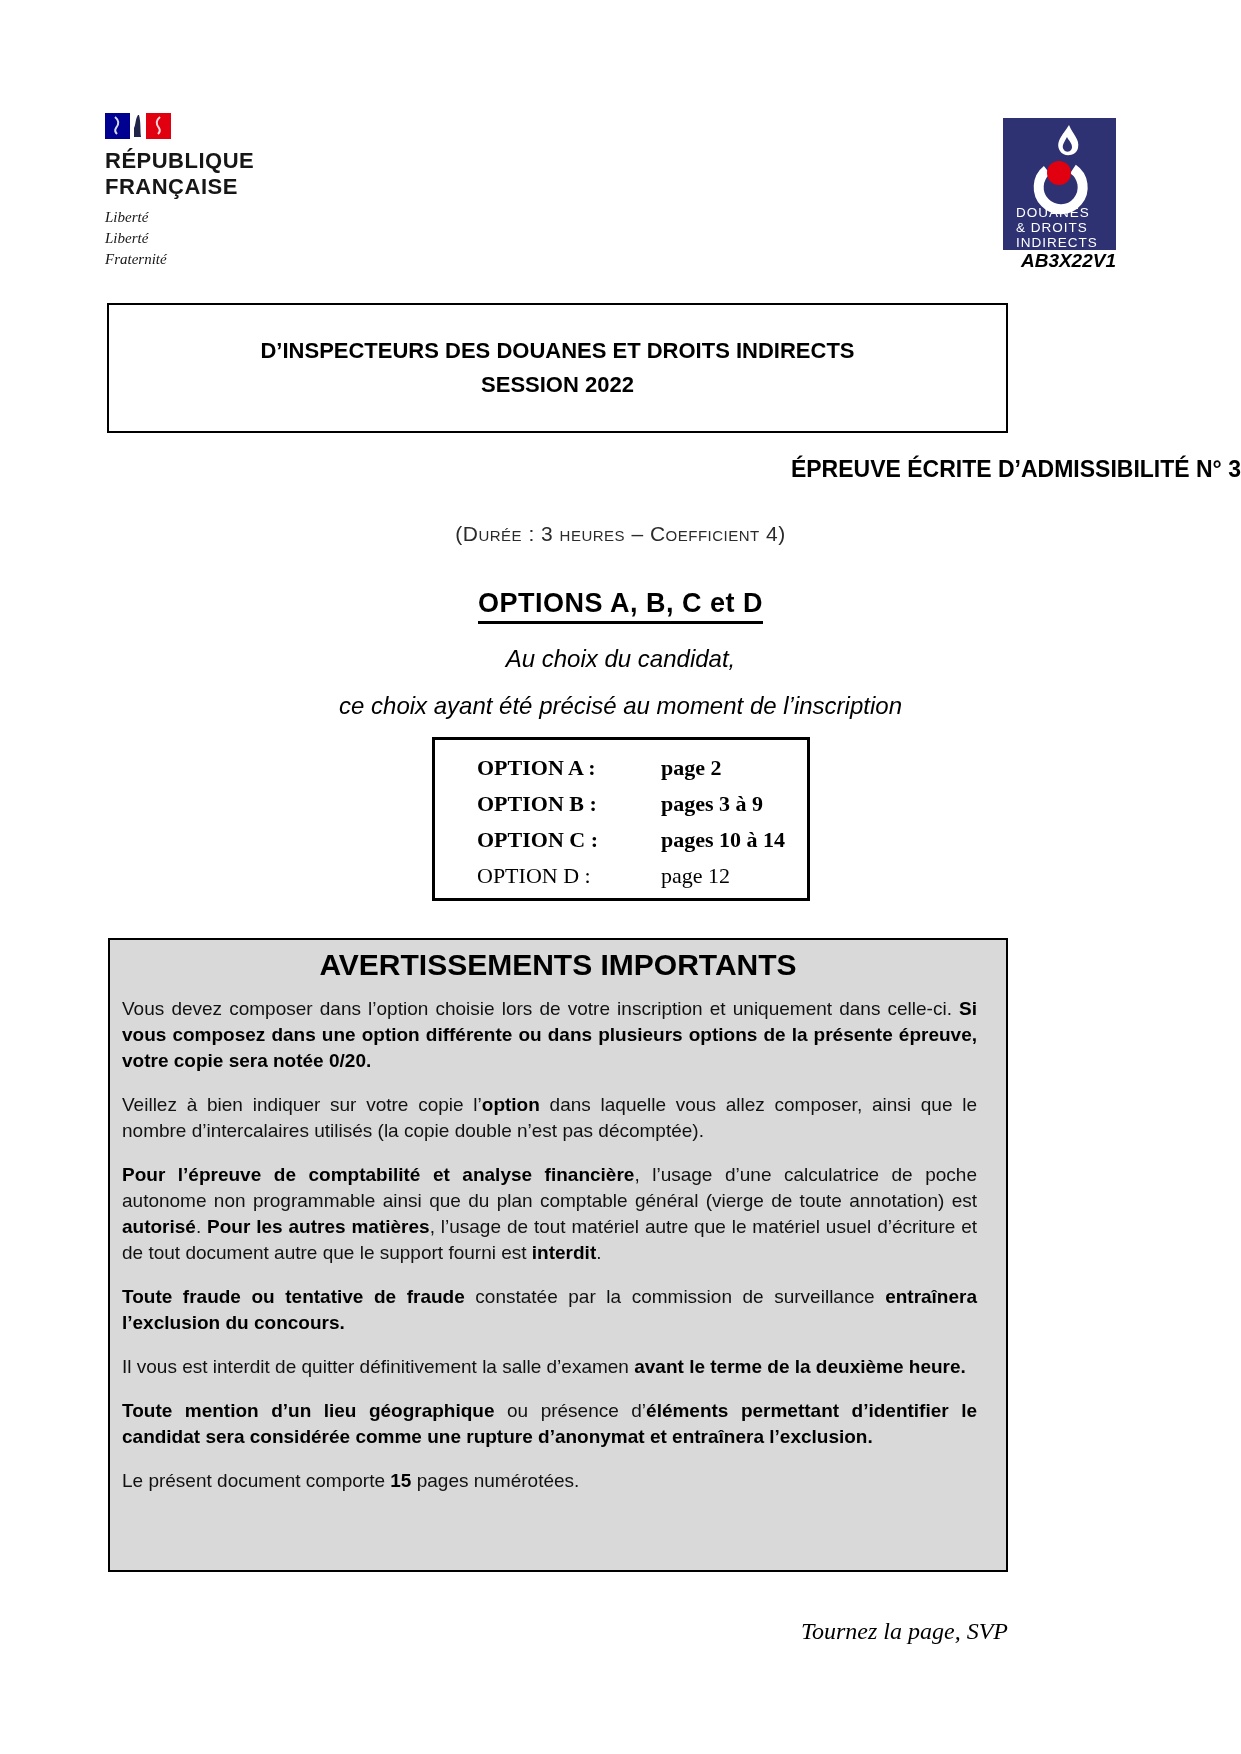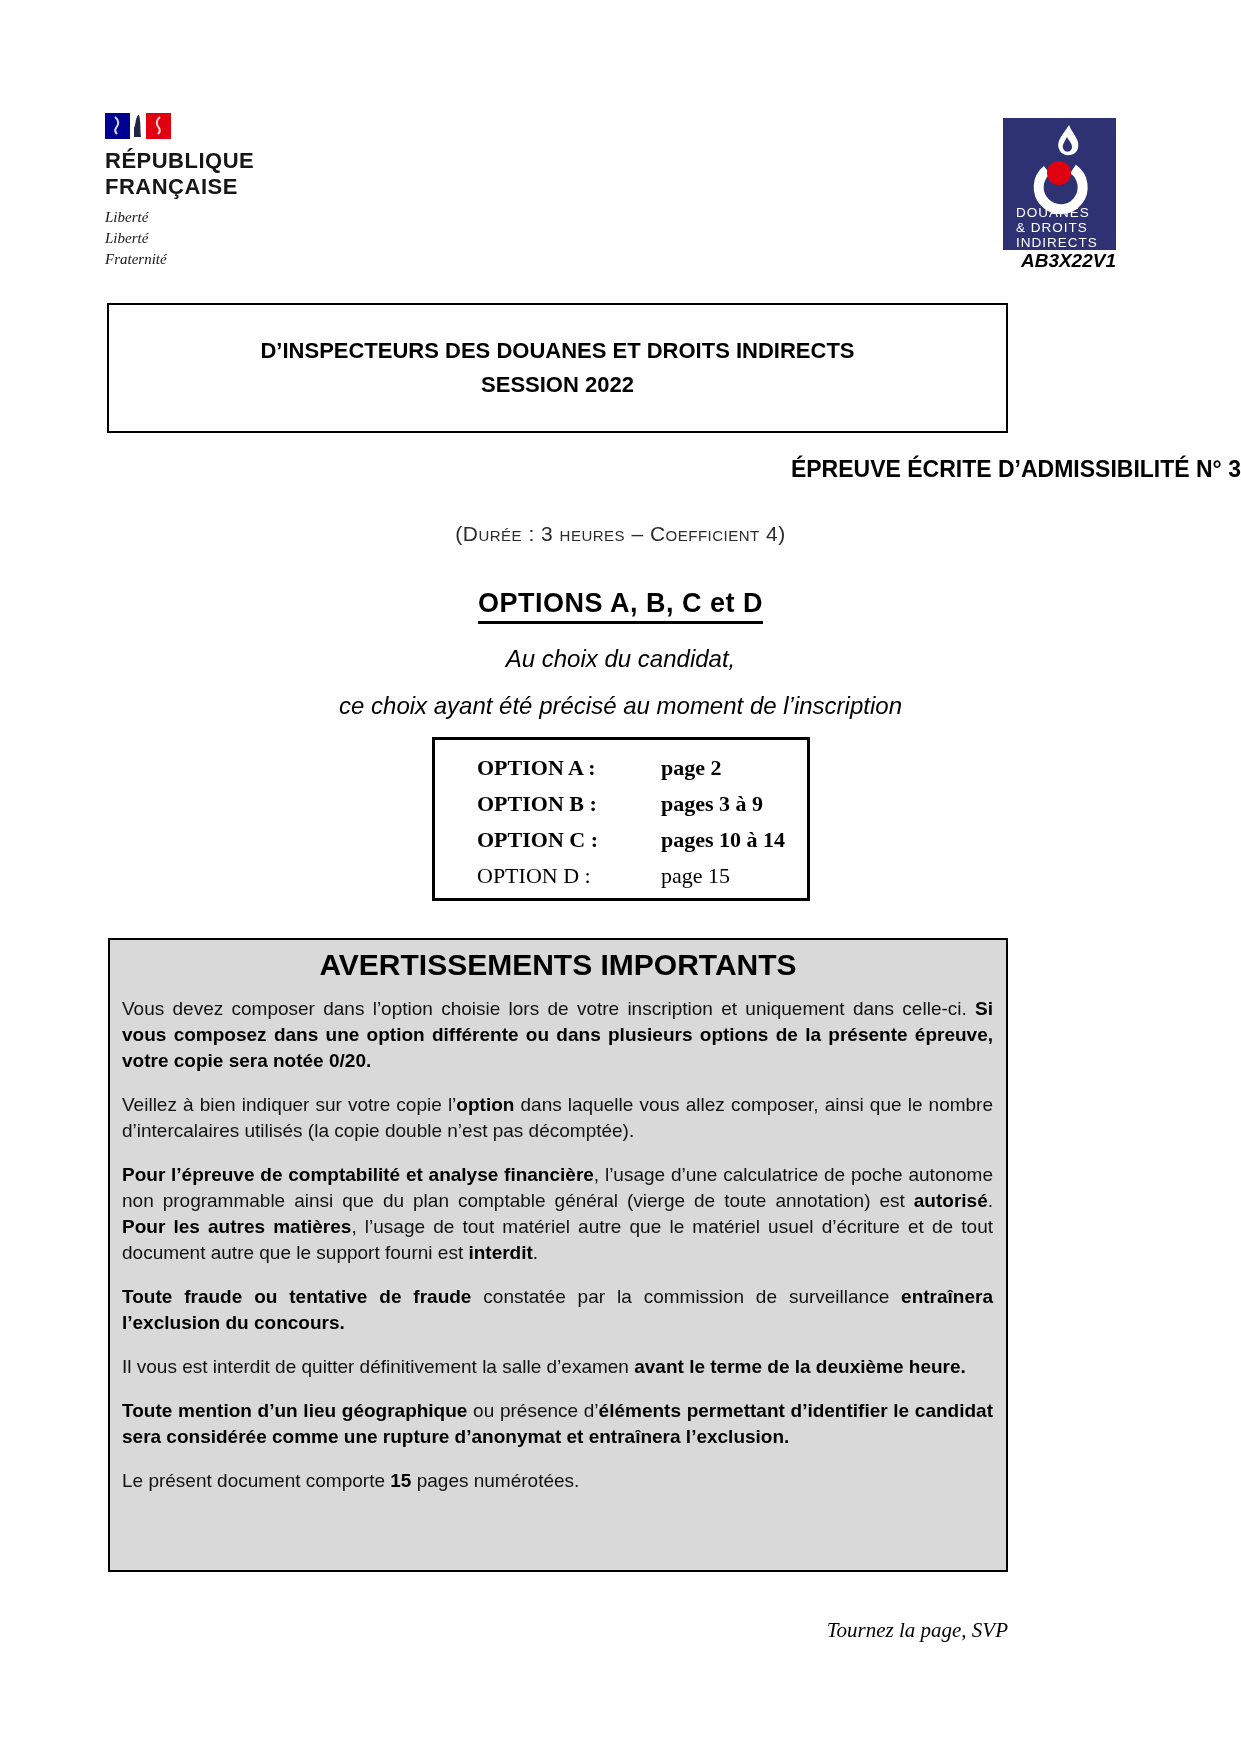--- a/index.html
+++ b/index.html
@@ -43,27 +43,27 @@
   .option-row.light{font-weight:normal;}
   .option-label{width:184px;}
   
   .warnings-box{
     position:absolute;left:108px;top:938px;width:900px;height:634px;
     background:#d9d9d9;border:2px solid #000;box-sizing:border-box;
     padding:6px 12px 0 12px;
   }
   .warnings-title{text-align:center;font-weight:bold;font-size:30px;margin:2px 0 14px 0;}
   .warnings-box p{
-    margin:0 1px 18px 0;font-size:19px;line-height:26px;text-align:justify;color:#111;
+    margin:0 17px 18px 0;font-size:19px;line-height:26px;text-align:justify;color:#111;
   }
   .warnings-box p b{color:#000;}
   
   .footer-note{
     position:absolute;top:1618px;right:233px;
-    font-family:"Liberation Serif", serif;font-style:italic;font-size:21px;
+    font-family:"Liberation Serif", serif;font-style:italic;font-size:24px;
   }
 </style>
 </head>
 <body>
 
 <div class="page">
 
   <div class="marianne">
     <svg class="flag" viewBox="0 0 66 26" xmlns="http://www.w3.org/2000/svg">
       <rect x="0" y="0" width="25" height="26" fill="#000091"></rect>
@@ -122,21 +122,21 @@
     <div class="option-row">
       <span class="option-label">OPTION B :</span>
       <span class="option-pages">pages 3 à 9</span>
     </div>
     <div class="option-row">
       <span class="option-label">OPTION C :</span>
       <span class="option-pages">pages 10 à 14</span>
     </div>
     <div class="option-row light">
       <span class="option-label">OPTION D :</span>
-      <span class="option-pages">page 15</span>
+      <span class="option-pages">page 12</span>
     </div>
   </div>
 
   <div class="warnings-box">
     <div class="warnings-title">AVERTISSEMENTS IMPORTANTS</div>
     <p><span>Vous devez composer dans l’option choisie lors de votre inscription et uniquement dans celle-ci. </span><b>Si vous composez dans une option différente ou dans plusieurs options de la présente épreuve, votre copie sera notée 0/20.</b></p>
     <p><span>Veillez à bien indiquer sur votre copie l’</span><b>option</b><span> dans laquelle vous allez composer, ainsi que le nombre d’intercalaires utilisés (la copie double n’est pas décomptée).</span></p>
     <p><b>Pour l’épreuve de comptabilité et analyse financière</b><span>, l’usage d’une calculatrice de poche autonome non programmable ainsi que du plan comptable général (vierge de toute annotation) est </span><b>autorisé</b><span>. </span><b>Pour les autres matières</b><span>, l’usage de tout matériel autre que le matériel usuel d’écriture et de tout document autre que le support fourni est </span><b>interdit</b><span>.</span></p>
     <p><b>Toute fraude ou tentative de fraude</b><span> constatée par la commission de surveillance </span><b>entraînera l’exclusion du concours.</b></p>
     <p><span>Il vous est interdit de quitter définitivement la salle d’examen </span><b>avant le terme de la deuxième heure.</b></p>

